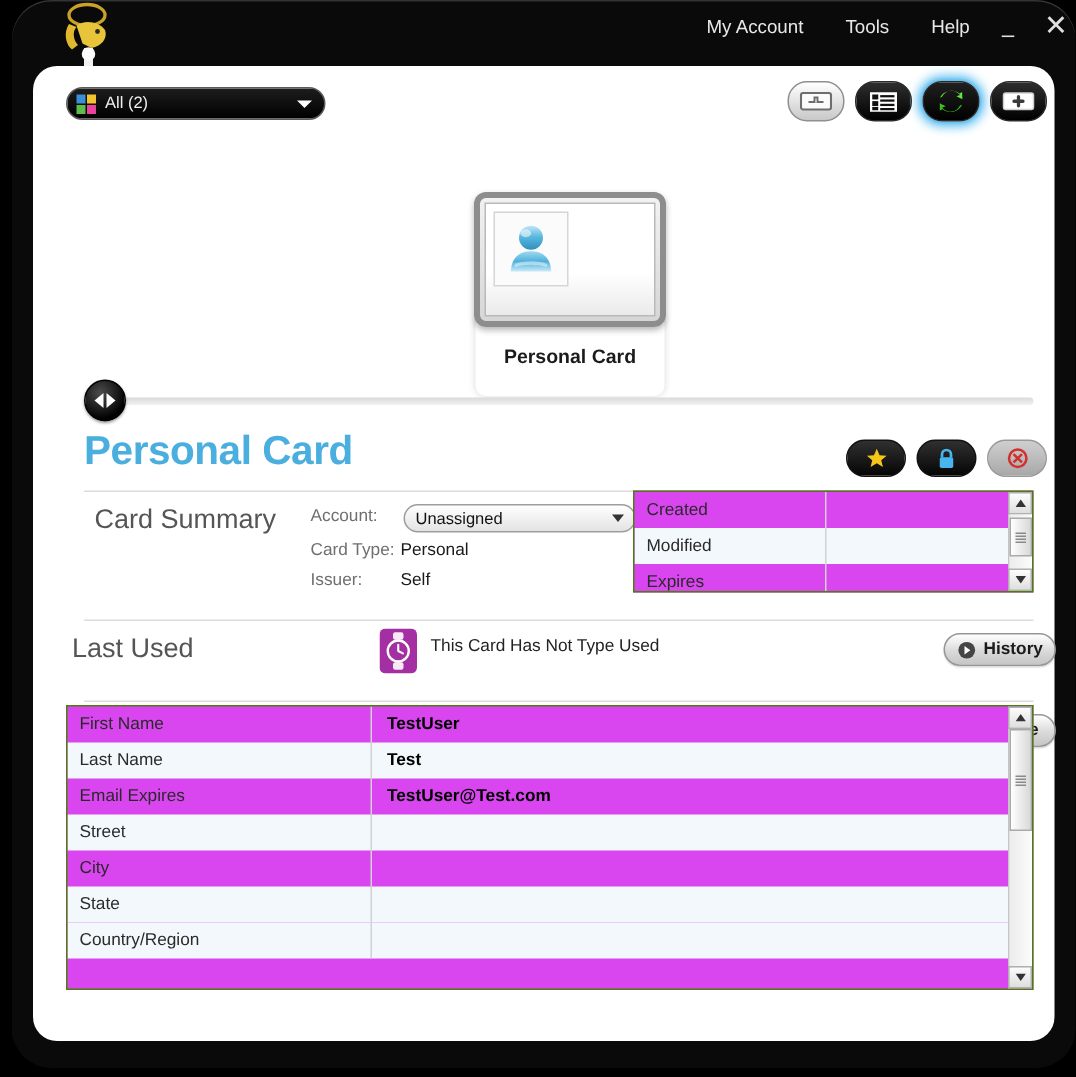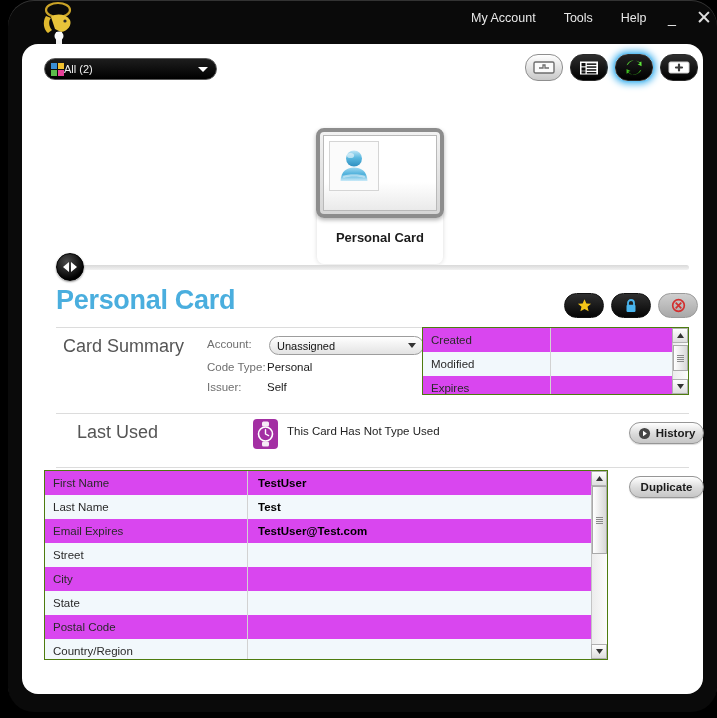--- a/index.html
+++ b/index.html
@@ -92,20 +92,21 @@
     display: grid;
     grid-template-columns: 6px 6px;
     grid-template-rows: 6px 6px;
     gap: 1px;
     flex: 0 0 auto;
   }
   #category-swatch i { display: block; }
   #category-filter-label {
     color: #f0f0f0;
     font-size: 11px;
+    margin-left: 6px;
     flex: 1 1 auto;
   }
   .caret-down {
     width: 0; height: 0;
     border-left: 5px solid transparent;
     border-right: 5px solid transparent;
     border-top: 5px solid #ffffff;
   }
 
   #view-toolbar {
@@ -494,21 +495,21 @@
     <div class="hrule" style="top:283px"></div>
 
     <div class="section-heading" style="left:34px; top:292px">Card Summary</div>
 
     <div class="summary-label" style="left:185px; top:294px">Account:</div>
     <div id="category-select">
       <span id="category-select-label">Unassigned</span>
       <span class="caret-dark"></span>
     </div>
 
-    <div class="summary-label" style="left:185px; top:317px">Code Type:</div>
+    <div class="summary-label" style="left:185px; top:317px">Card Type:</div>
     <div class="summary-value" style="left:245px; top:317px">Personal</div>
 
     <div class="summary-label" style="left:185px; top:337px">Issuer:</div>
     <div class="summary-value" style="left:245px; top:337px">Self</div>
 
     <div class="data-table" id="dates-table" style="left:400px; top:283px; width:267px; height:68px;">
       <div class="dt-row">
         <span class="dt-key" style="width:128px">Created</span>
         <span class="dt-val"></span>
       </div>
@@ -540,21 +541,21 @@
         <div class="vs-btn bottom">
           <svg width="7" height="5" viewBox="0 0 7 5">
               <path d="M3.5 5 L0 0 L7 0 Z" fill="#333"></path>
             </svg>
         </div>
       </div>
     </div>
 
     <div class="hrule" style="top:369px"></div>
 
-    <div class="section-heading" style="left:48px; top:378px">Last Used</div>
+    <div class="section-heading" style="left:19px; top:378px">Last Used</div>
 
     <div style="position:absolute; left:231px; top:375px; width:25px; height:30px;">
       <svg width="25" height="30" viewBox="0 0 25 30">
         <rect x="0" y="0" width="25" height="30" rx="4" fill="#a32fa3"></rect>
         <rect x="9" y="2.5" width="7" height="5" rx="1.5" fill="#ffffff" opacity=".9"></rect>
         <rect x="9" y="22.5" width="7" height="5" rx="1.5" fill="#ffffff" opacity=".9"></rect>
         <circle cx="12.5" cy="15" r="7" fill="none" stroke="#ffffff" stroke-width="1.6"></circle>
         <path d="M12.5 15 L12.5 10.8 M12.5 15 L15.6 16.6" stroke="#ffffff" stroke-width="1.4" stroke-linecap="round"></path>
       </svg>
     </div>
@@ -570,21 +571,21 @@
     </div>
 
     <div class="hrule" style="top:423px"></div>
 
     <div class="section-heading" style="left:34px; top:432px">Card Attributes</div>
 
     <div class="gray-button" style="left:607px; top:432px; width:75px;">
       <span>Duplicate</span>
     </div>
 
-    <div class="data-table" id="attributes-table" style="left:22px; top:426px; width:564px; height:190px;">
+    <div class="data-table" id="attributes-table" style="left:22px; top:426px; width:645px; height:190px;">
       <div class="dt-row">
         <span class="dt-key" style="width:203px">First Name</span>
         <span class="dt-val">TestUser</span>
       </div>
       <div class="dt-row alt">
         <span class="dt-key" style="width:203px">Last Name</span>
         <span class="dt-val">Test</span>
       </div>
       <div class="dt-row">
         <span class="dt-key" style="width:203px">Email Expires</span>
@@ -593,24 +594,20 @@
       <div class="dt-row alt">
         <span class="dt-key" style="width:203px">Street</span>
         <span class="dt-val"></span>
       </div>
       <div class="dt-row">
         <span class="dt-key" style="width:203px">City</span>
         <span class="dt-val"></span>
       </div>
       <div class="dt-row alt">
         <span class="dt-key" style="width:203px">State</span>
-        <span class="dt-val"></span>
-      </div>
-      <div class="dt-row">
-        <span class="dt-key" style="width:203px">Postal Code</span>
         <span class="dt-val"></span>
       </div>
       <div class="dt-row alt">
         <span class="dt-key" style="width:203px">Country/Region</span>
         <span class="dt-val"></span>
       </div>
 
       <div class="vscroll">
         <div class="vs-btn top">
           <svg width="7" height="5" viewBox="0 0 7 5">

